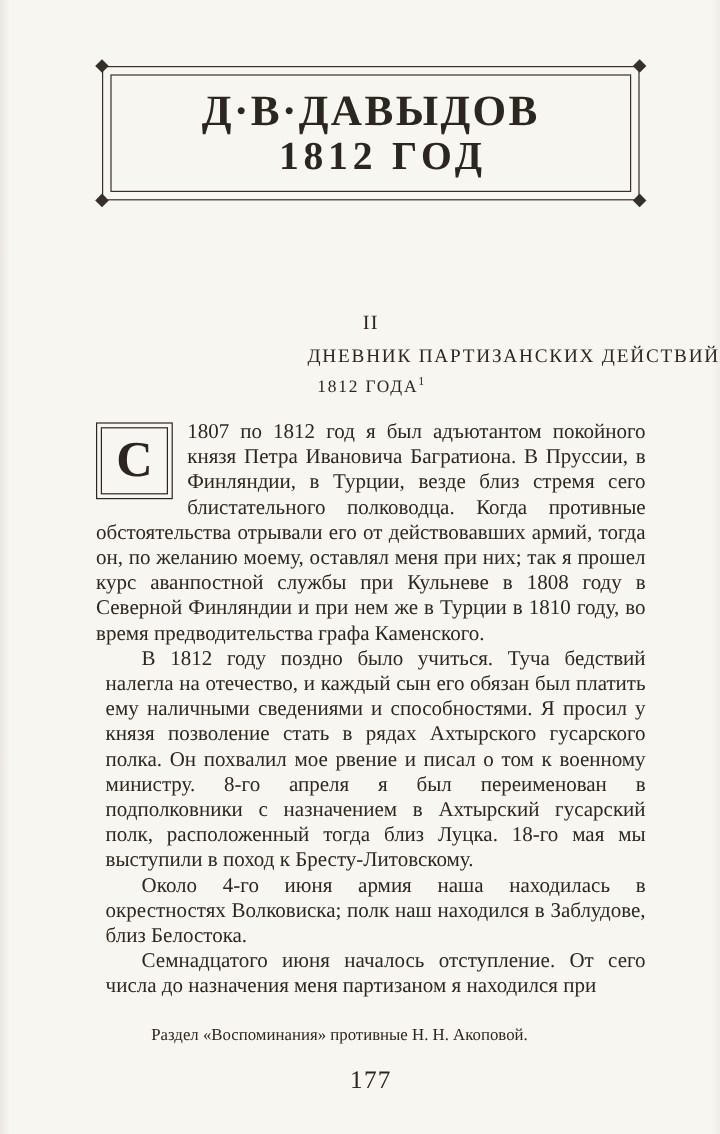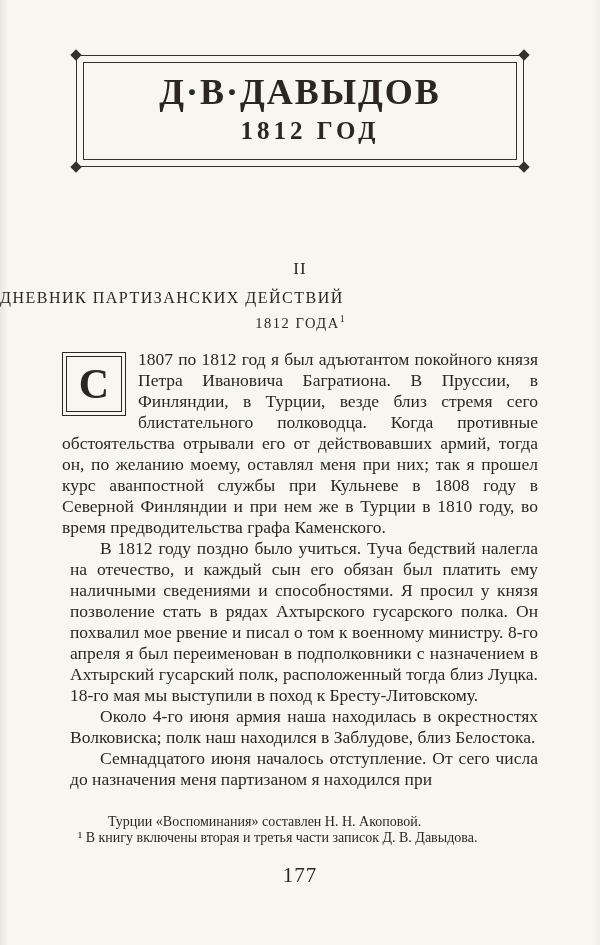--- a/index.html
+++ b/index.html
@@ -9,20 +9,21 @@
     font-family: "Liberation Serif", serif;
     color: #2b2720;
     -webkit-font-smoothing: antialiased;
   }
   .page {
     position: relative;
     width: 600px; height: 945px;
     background: linear-gradient(90deg, #e8e6df 0px, #f8f6f0 8px, #f8f6f0 592px, #efede6 600px);
     overflow: hidden;
     box-sizing: border-box;
+    padding-left: 18px;
   }
 
   
   .title-box {
     position: relative;
     width: 448px;
     height: 112px;
     margin: 55px auto 0 auto;
     border: 1.5px solid #35312a;
     background: transparent;
@@ -38,21 +39,21 @@
     justify-content: center;
   }
   .title-line1 {
     font-size: 36px;
     font-weight: bold;
     letter-spacing: 2px;
     line-height: 40px;
     white-space: nowrap;
   }
   .title-line2 {
-    font-size: 25px;
+    font-size: 33px;
     font-weight: bold;
     letter-spacing: 4px;
     line-height: 38px;
     white-space: nowrap;
     margin-left: 20px;
   }
   .corner {
     position: absolute;
     width: 8px; height: 8px;
     background: #35312a;
@@ -66,21 +67,21 @@
   
   .chapter-number {
     margin-top: 92px;
     text-align: center;
     font-size: 17px;
     letter-spacing: 1px;
     line-height: 20px;
   }
   .chapter-heading {
     margin-top: 9px;
-    text-align: left;
+    text-align: right;
     font-size: 16px;
     letter-spacing: 1.5px;
     line-height: 19px;
   }
   .chapter-subheading {
     margin-top: 3px;
     text-align: center;
     font-size: 14.5px;
     letter-spacing: 1.5px;
     line-height: 18px;
@@ -164,19 +165,18 @@
       <span class="dropcap">
           <span class="dropcap-inner">С</span>
         </span><span>1807 по 1812 год я был адъютантом покойного князя Петра Ивановича Багратиона. В Пруссии, в Финляндии, в Турции, везде близ стремя сего блистательного полководца. Когда противные обстоятельства отрывали его от действовавших армий, тогда он, по желанию моему, оставлял меня при них; так я прошел курс аванпостной службы при Кульневе в 1808 году в Северной Финляндии и при нем же в Турции в 1810 году, во время предводительства графа Каменского.</span>
     </p>
     <p class="indent">В 1812 году поздно было учиться. Туча бедствий налегла на отечество, и каждый сын его обязан был платить ему наличными сведениями и способностями. Я просил у князя позволение стать в рядах Ахтырского гусарского полка. Он похвалил мое рвение и писал о том к военному министру. 8-го апреля я был переименован в подполковники с назначением в Ахтырский гусарский полк, расположенный тогда близ Луцка. 18-го мая мы выступили в поход к Бресту-Литовскому.</p>
     <p class="indent">Около 4-го июня армия наша находилась в окрестностях Волковиска; полк наш находился в Заблудове, близ Белостока.</p>
     <p class="indent">Семнадцатого июня началось отступление. От сего числа до назначения меня партизаном я находился при</p>
   </div>
 
   <div class="footnotes">
-    <p class="fn-1">Турции «Воспоминания» составлен Н. Н. Акоповой.</p>
-    <p class="fn-2">¹ В книгу включены вторая и третья части записок Д. В. Давыдова.</p>
+    <p class="fn-1">Раздел «Воспоминания» противные Н. Н. Акоповой.</p>
   </div>
 
   <div class="page-number">177</div>
 
 </div>
 
 </body></html>

